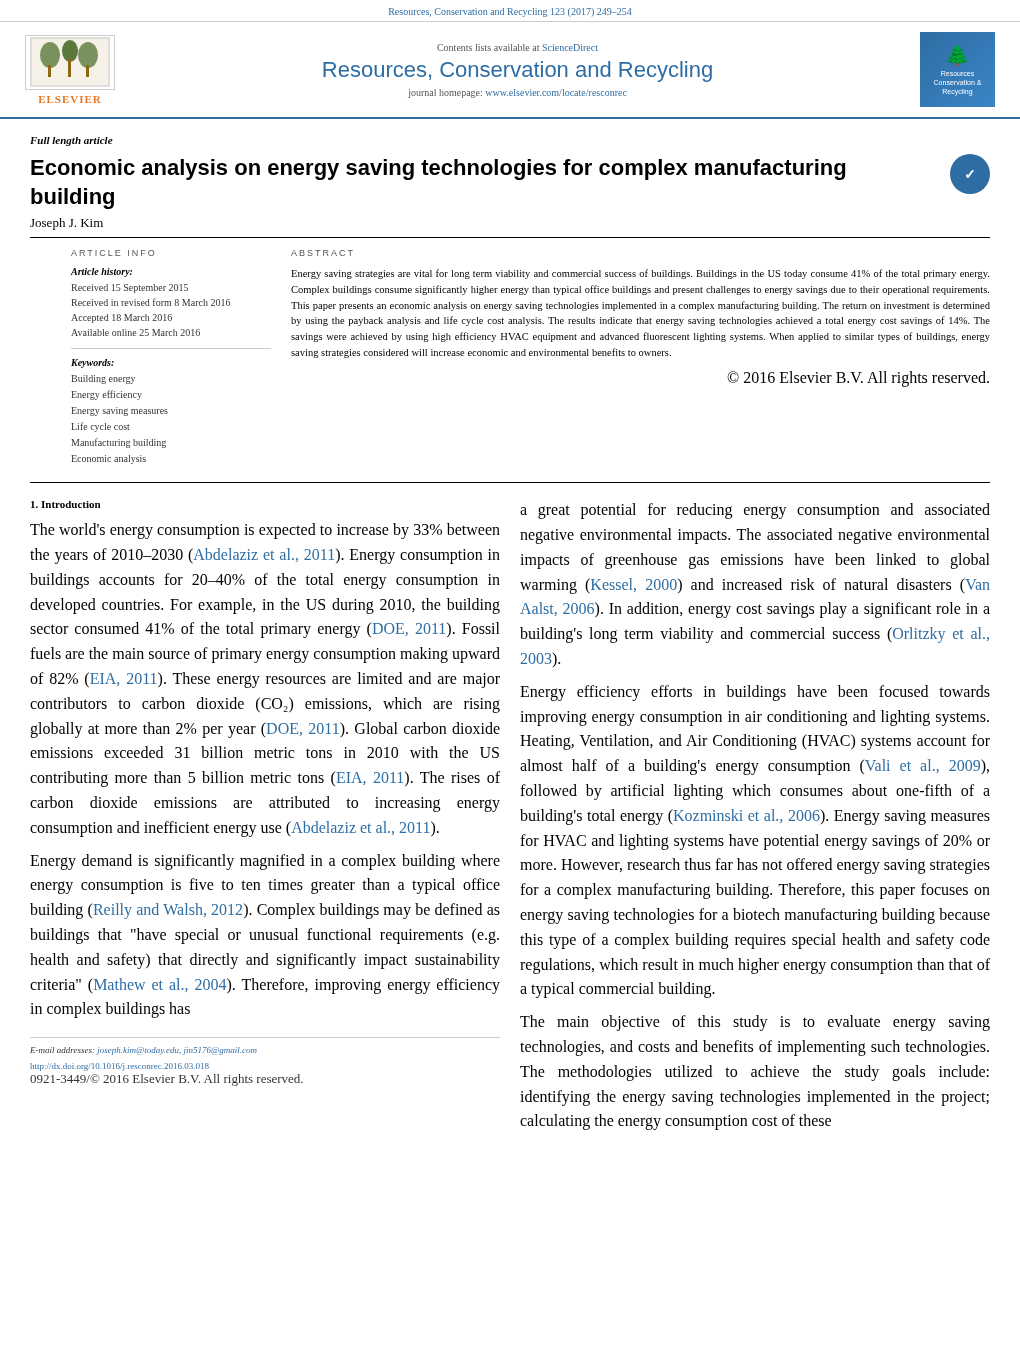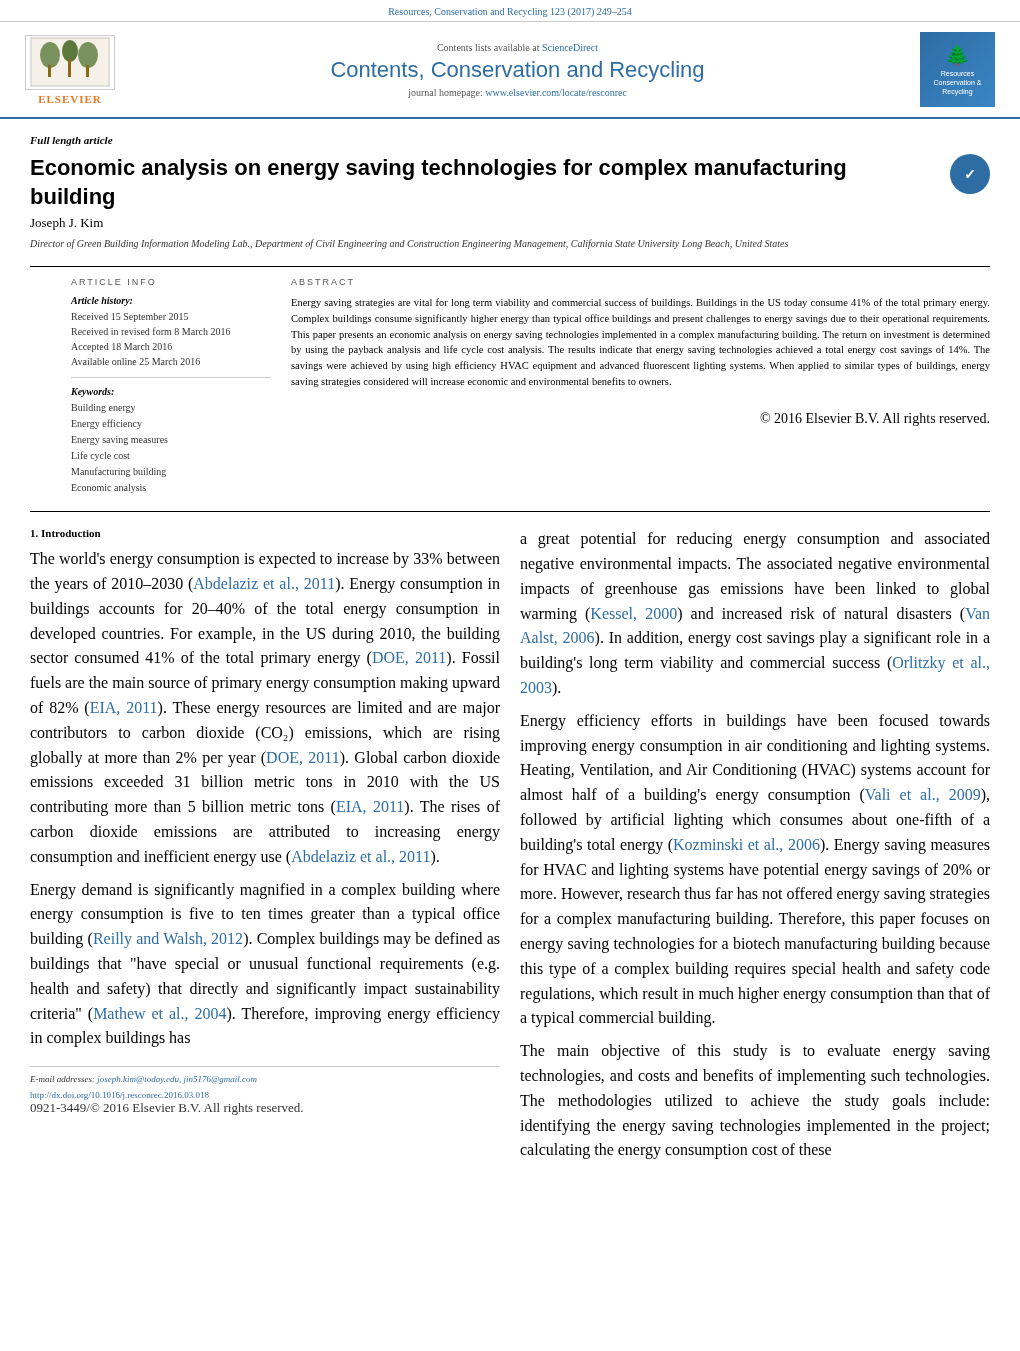--- a/index.html
+++ b/index.html
@@ -224,22 +224,22 @@
       flex: 1;
     }
     .abstract-text {
       font-size: 10.5px;
       line-height: 1.5;
       color: #000;
       text-align: justify;
     }
     .abstract-copyright {
       text-align: right;
-      font-size: 14px;
-      margin-top: 21px;
+      font-size: 16px;
+      margin-top: 8px;
       color: #000;
     }
 
     
     .main-divider {
       border: none;
       border-top: 1px solid #000;
       margin: 5px 0 15px;
     }
 
@@ -324,21 +324,21 @@
         </svg>
       </div>
       <div class="elsevier-text">ELSEVIER</div>
     </div>
 
     <div class="journal-center">
       <div class="contents-line">
         <span>Contents lists available at</span>
         <a class="sciencedirect-link" href="#">ScienceDirect</a>
       </div>
-      <div class="journal-title">Contents, Conservation and Recycling</div>
+      <div class="journal-title">Resources, Conservation and Recycling</div>
       <div class="homepage-line">
         <span>journal homepage:</span>
         <a class="homepage-link" href="#">www.elsevier.com/locate/resconrec</a>
       </div>
     </div>
 
     <div class="journal-right-logo">
       <div class="rc-logo">
         <div class="rc-logo-tree">🌲</div>
         <div class="rc-logo-text">Resources<br>Conservation &amp;<br>Recycling</div>
@@ -351,21 +351,20 @@
     <div class="article-type">Full length article</div>
 
     <div class="article-title-row">
       <div class="article-main-title">Economic analysis on energy saving technologies for complex manufacturing building</div>
       <div class="crossmark-badge">
         <span style="font-size:14px;">✓</span>
       </div>
     </div>
 
     <div class="author-name">Joseph J. Kim</div>
-    <div class="author-affiliation">Director of Green Building Information Modeling Lab., Department of Civil Engineering and Construction Engineering Management, California State University Long Beach, United States</div>
 
     <div class="article-info-abstract">
 
       <div class="article-info">
         <div class="section-heading">ARTICLE INFO</div>
 
         <div class="info-subsection-title">Article history:</div>
         <div class="info-line">Received 15 September 2015</div>
         <div class="info-line">Received in revised form 8 March 2016</div>
         <div class="info-line">Accepted 18 March 2016</div>

